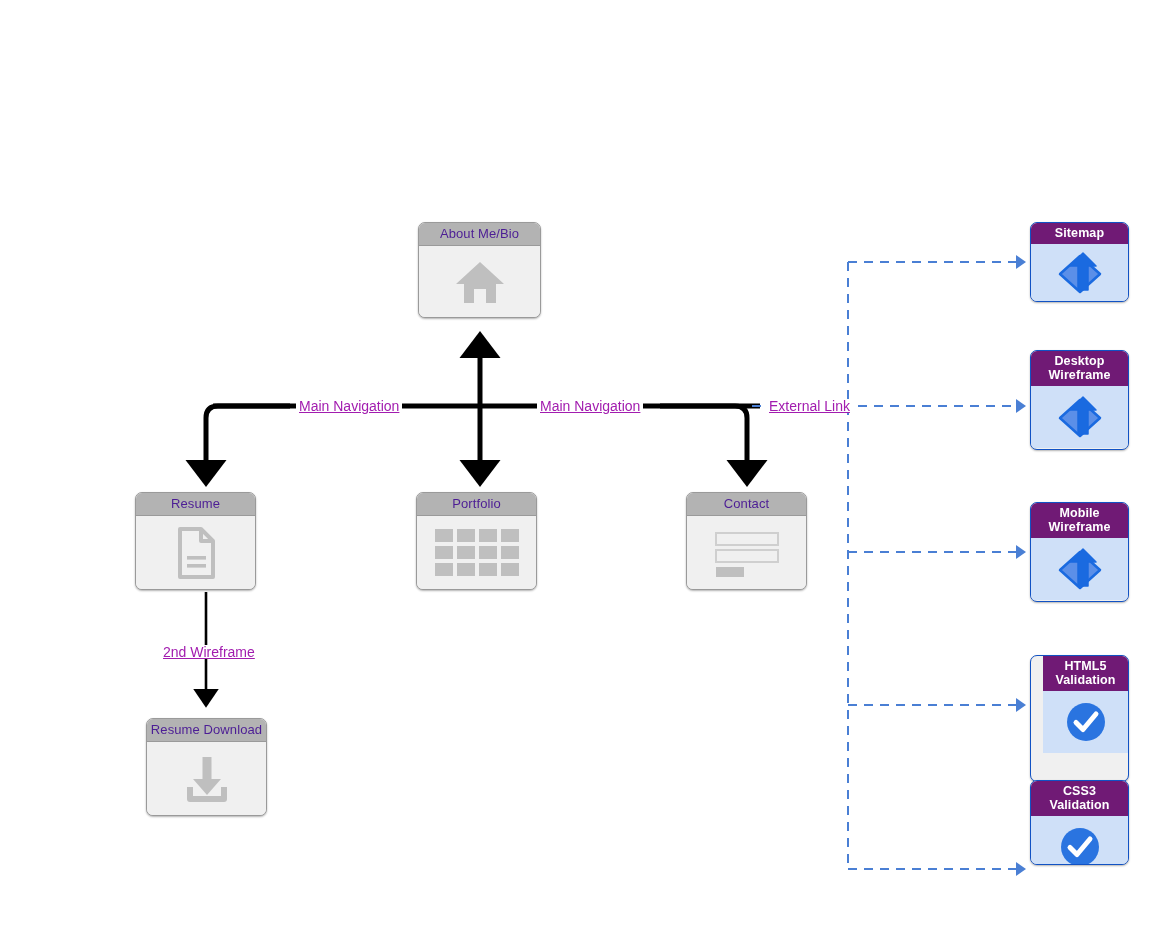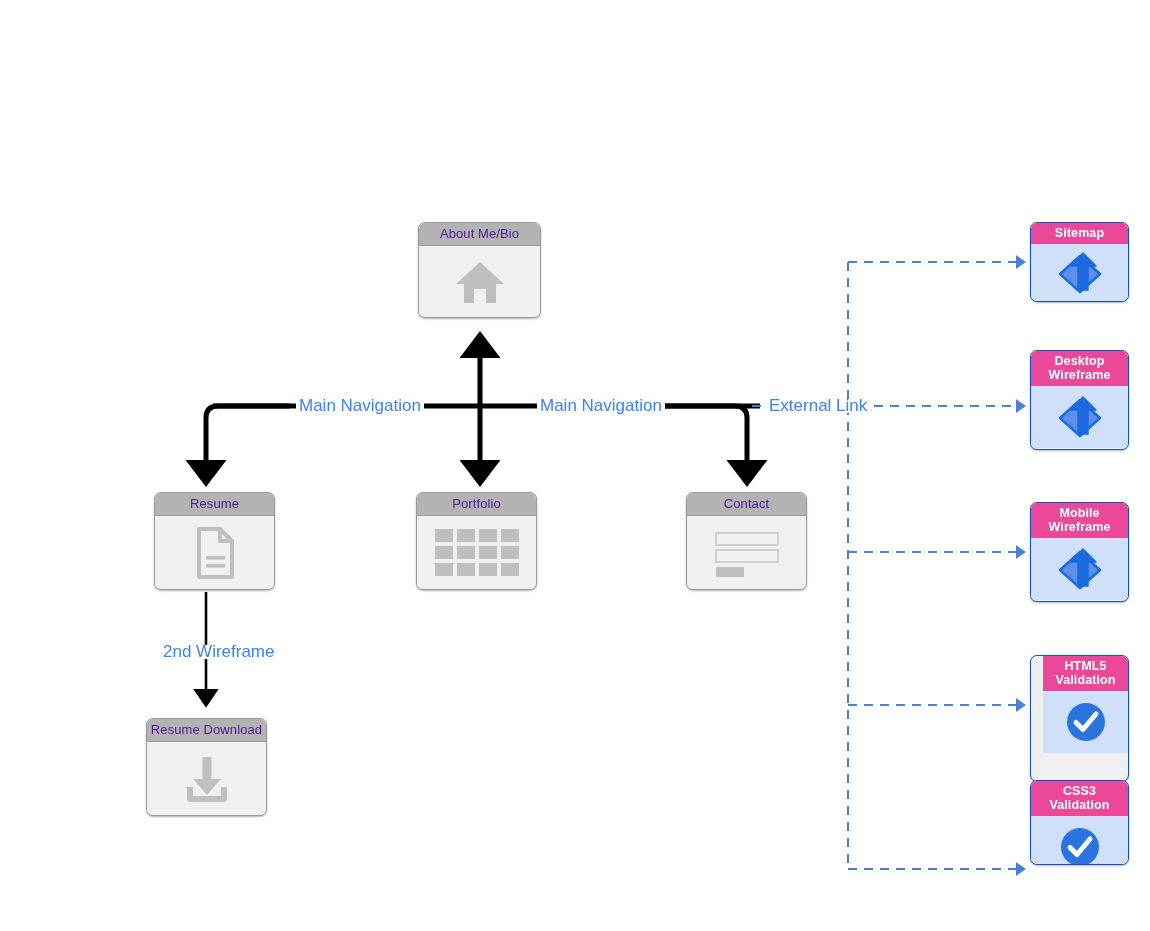--- a/index.html
+++ b/index.html
@@ -66,40 +66,41 @@
   .node.grey .body {
     background: #f0f0f0;
   }
 
   
   .node.blue {
     border: 1px solid #1152c4;
     box-shadow: 0 1px 2px rgba(0,0,0,0.30);
   }
   .node.blue .hdr {
-    background: #ec4899;
+    background: #701a75;
     color: #ffffff;
     font-weight: bold;
     font-size: 12.5px;
     line-height: 14px;
     padding: 3px 2px 4px 2px;
   }
   .node.blue .body {
     background: #cfe0f8;
   }
 
   
   .edge-label {
     position: absolute;
-    font-size: 17px;
-    color: #3b82f6;
+    font-size: 14px;
+    color: #a21caf;
     background: #ffffff;
     white-space: nowrap;
     line-height: 14px;
     padding: 0 3px;
+    text-decoration: underline;
   }
 </style>
 </head>
 <body>
 
 <div id="canvas">
 
   <svg id="edge-layer" viewBox="0 0 1150 931" width="1150" height="931">
     <defs>
       <marker id="arrow-black" markerWidth="9" markerHeight="9" refX="3.6" refY="4.5" orient="auto" markerUnits="strokeWidth">
@@ -162,21 +163,21 @@
 
   <div class="node grey" style="left:418px; top:222px; width:123px; height:96px;">
     <div class="hdr">About Me/Bio</div>
     <div class="body" style="height:72px;">
       <svg width="54" height="48" viewBox="0 0 54 48">
         <path d="M27 4 L51 26 L43 26 L43 45 L33 45 L33 31 L21 31 L21 45 L11 45 L11 26 L3 26 Z" fill="#bfbfbf"></path>
       </svg>
     </div>
   </div>
 
-  <div class="node grey" style="left:154px; top:492px; width:121px; height:98px;">
+  <div class="node grey" style="left:135px; top:492px; width:121px; height:98px;">
     <div class="hdr">Resume</div>
     <div class="body" style="height:74px;">
       <svg width="42" height="54" viewBox="0 0 42 54">
         <path d="M5 3 L26 3 L38 15 L38 51 L5 51 Z" fill="none" stroke="#bfbfbf" stroke-width="4" stroke-linejoin="round"></path>
         <path d="M26 3 L26 15 L38 15" fill="none" stroke="#bfbfbf" stroke-width="4" stroke-linejoin="round"></path>
         <rect x="12" y="30" width="19" height="3.6" fill="#bfbfbf"></rect>
         <rect x="12" y="38" width="19" height="3.6" fill="#bfbfbf"></rect>
       </svg>
     </div>
   </div>

